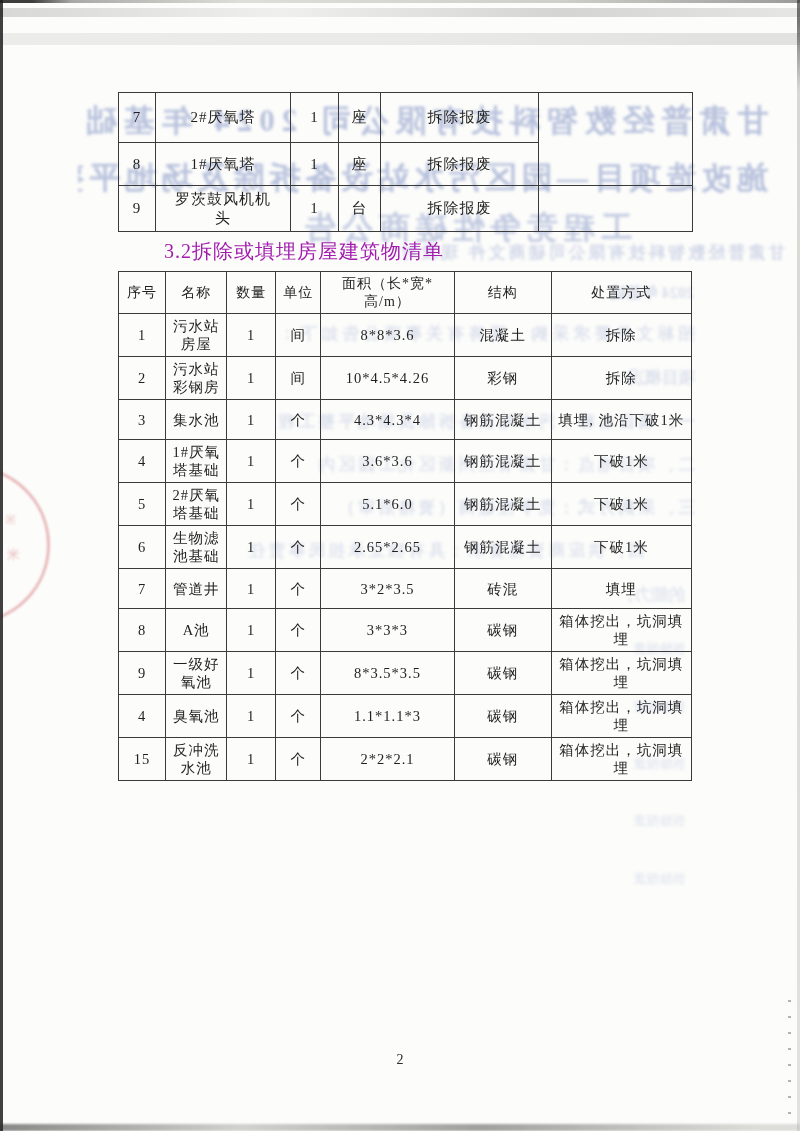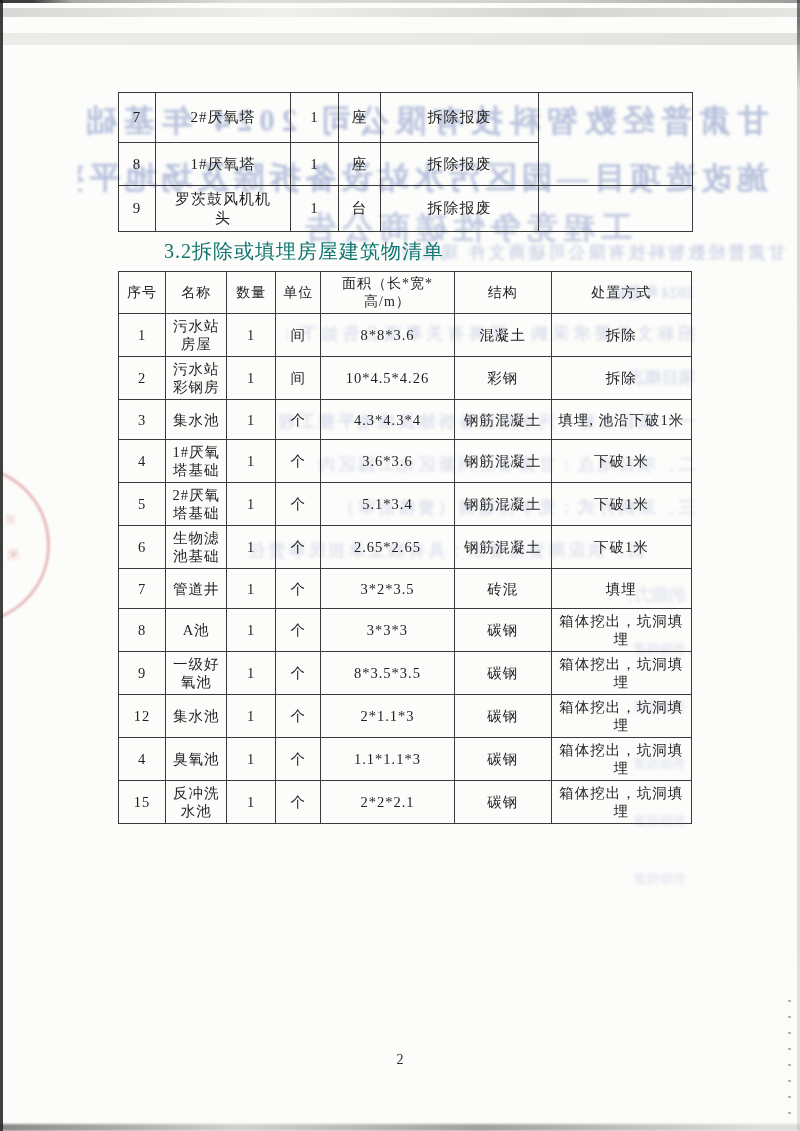--- a/index.html
+++ b/index.html
@@ -63,21 +63,21 @@
     font-weight:normal; letter-spacing:1px; overflow:hidden;}
 
   .equip{position:absolute; left:118px; top:92px; width:574px;}
   .equip td{font-size:15px; line-height:19px; padding:2px 2px;}
   .equip tr:nth-child(1){height:50px;}
   .equip tr:nth-child(2){height:43px;}
   .equip tr:nth-child(3){height:46px;}
   .equip td:nth-child(2){padding:2px 18px;margin-top:12px;}
 
   .heading{position:absolute; left:164px; top:238px; z-index:2;
-    font-size:20px; letter-spacing:1px; color:#0f766e;}
+    font-size:20px; letter-spacing:1px; color:#a21caf;}
 
   .bld{position:absolute; left:118px; top:271px; width:574px;}
   .bld th{font-size:14px; height:37px; padding:2px 1px;}
   .bld td{font-size:14.5px; line-height:18px; padding:3px 1px;}
   .bld tbody tr{height:40px;}
 
   .closing{position:absolute; left:160px; top:996px; z-index:2;
     font-size:20px; letter-spacing:1px; color:#161616;}
   .pagenum{position:absolute; left:0; top:1052px; width:800px; text-align:center;
     z-index:2; font-size:14px; color:#2a2a2a;}
@@ -209,21 +209,21 @@
           <td>个</td>
           <td>3.6*3.6</td>
           <td>钢筋混凝土</td>
           <td>下破1米</td>
         </tr>
         <tr>
           <td>5</td>
           <td>2#厌氧塔基础</td>
           <td>1</td>
           <td>个</td>
-          <td>5.1*3.4</td>
+          <td>5.1*6.0</td>
           <td>钢筋混凝土</td>
           <td>下破1米</td>
         </tr>
         <tr>
           <td>6</td>
           <td>生物滤池基础</td>
           <td>1</td>
           <td>个</td>
           <td>2.65*2.65</td>
           <td>钢筋混凝土</td>
@@ -246,29 +246,20 @@
           <td>3*3*3</td>
           <td>碳钢</td>
           <td>箱体挖出，坑洞填埋</td>
         </tr>
         <tr>
           <td>9</td>
           <td>一级好氧池</td>
           <td>1</td>
           <td>个</td>
           <td>8*3.5*3.5</td>
-          <td>碳钢</td>
-          <td>箱体挖出，坑洞填埋</td>
-        </tr>
-        <tr>
-          <td>12</td>
-          <td>集水池</td>
-          <td>1</td>
-          <td>个</td>
-          <td>2*1.1*3</td>
           <td>碳钢</td>
           <td>箱体挖出，坑洞填埋</td>
         </tr>
         <tr>
           <td>4</td>
           <td>臭氧池</td>
           <td>1</td>
           <td>个</td>
           <td>1.1*1.1*3</td>
           <td>碳钢</td>

